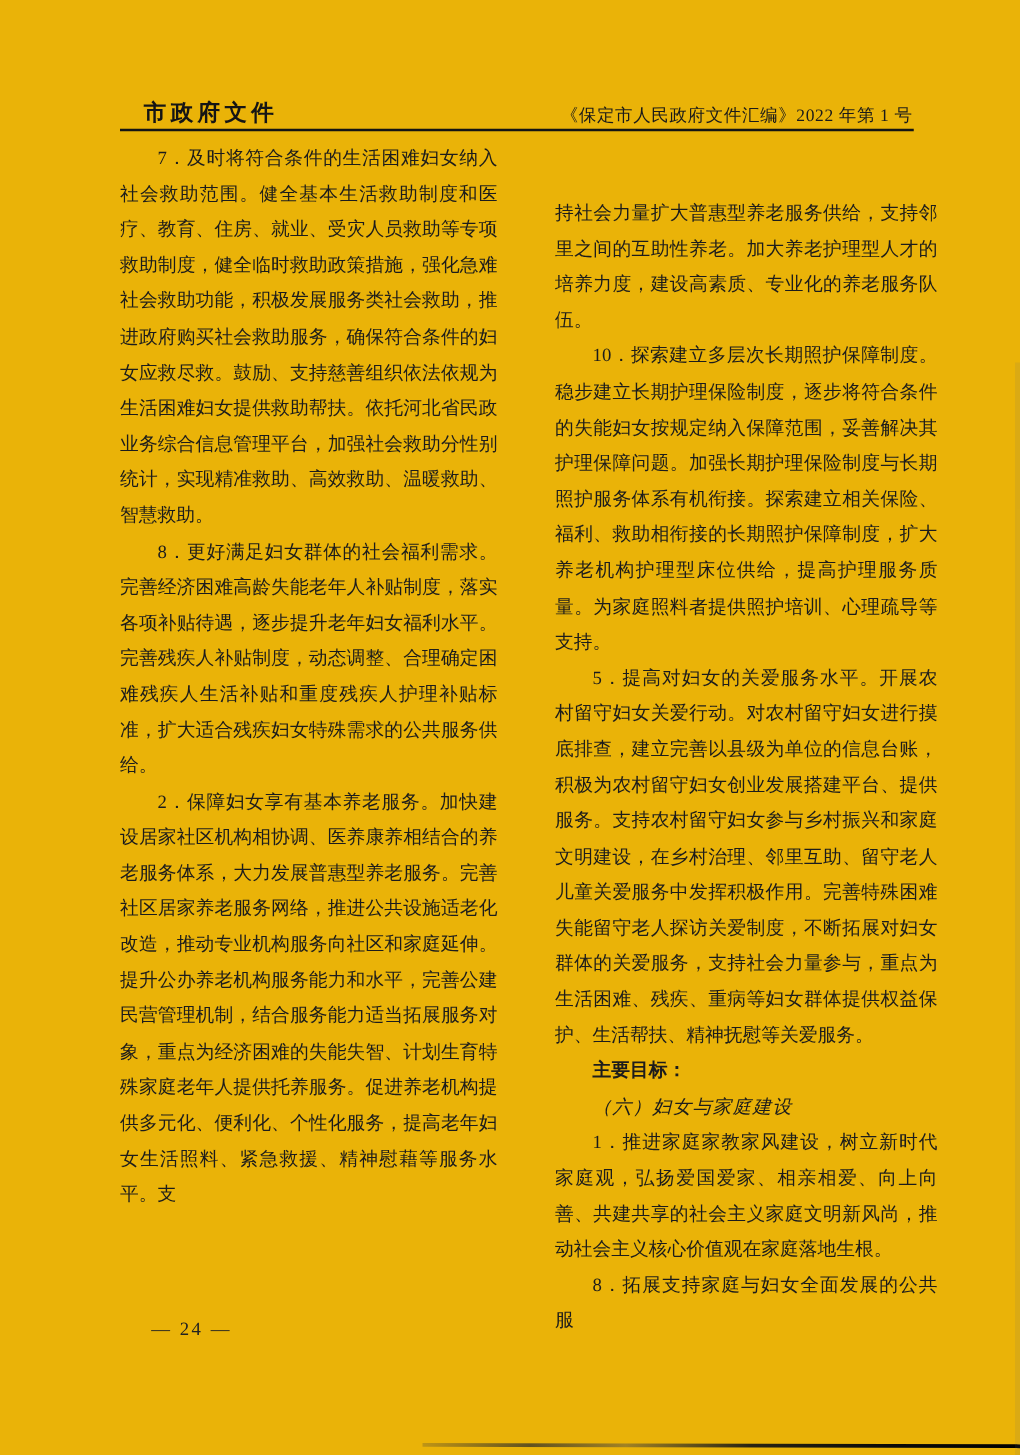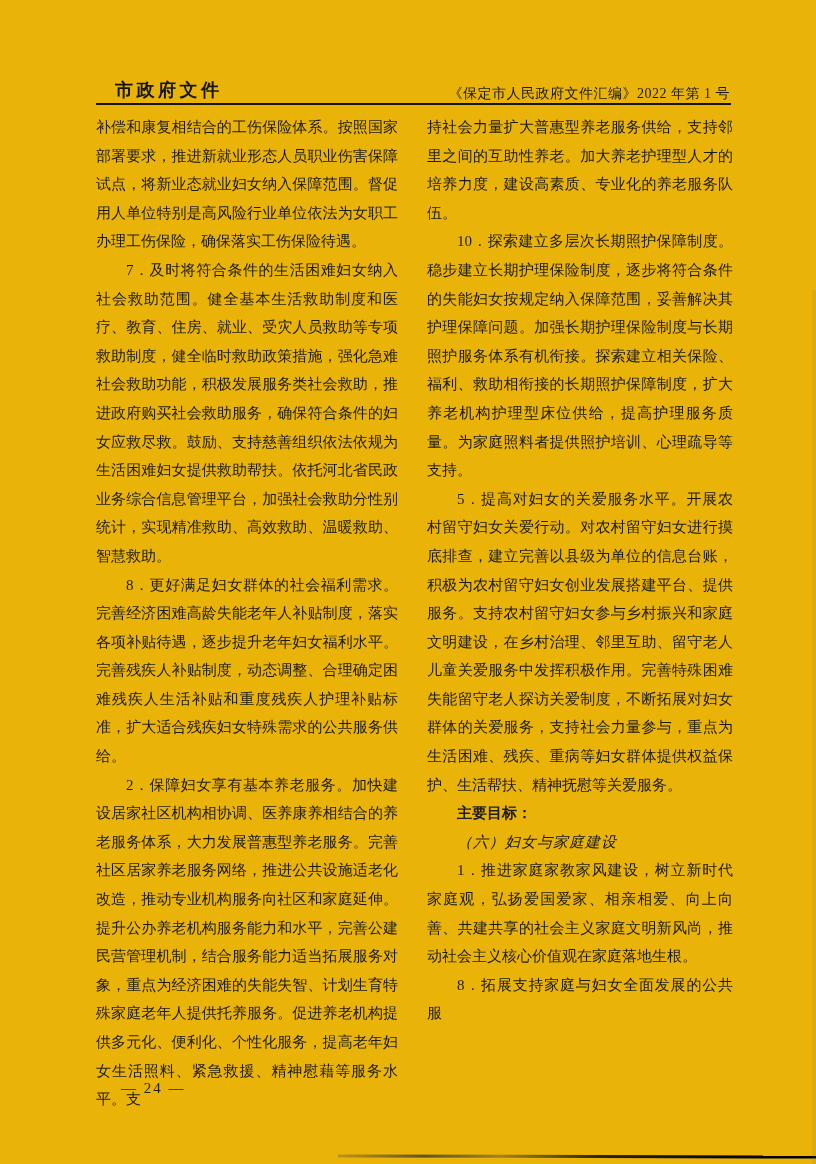--- a/index.html
+++ b/index.html
@@ -33,31 +33,30 @@
     width:635px;height:2px;background:#141414;
   }
   
   .col{
     position:absolute;top:113px;
     font-size:15px;line-height:28.6px;
     text-align:justify;
     color:#1c1c1c;
   }
   .col-left{left:96px;width:302px;}
-  .col-right{left:427px;width:306px;}
+  .col-right{left:444px;width:306px;margin-top:44px;}
   .para{margin:0;}
   .para.indent{text-indent:2em;}
   .para.kai{font-style:italic;letter-spacing:1px;}
   .para.hei{font-weight:600;}
   
   .page-num{
     position:absolute;left:121px;top:1053px;
     font-size:15px;line-height:22px;color:#222;
     letter-spacing:2px;
-    margin-top:24px;
   }
   
   .edge-bottom{
     position:absolute;left:338px;top:1155px;width:478px;height:3px;
     background:linear-gradient(90deg,
       rgba(60,60,60,.25) 0%, rgba(40,40,40,.7) 18%,
       rgba(70,70,70,.45) 34%, rgba(20,20,20,.9) 55%,
       #0a0a0a 78%, #000 100%);
     transform:rotate(0.12deg);
   }
@@ -71,21 +70,20 @@
 
 <div class="page">
 
   <div class="hdr-left">市政府文件</div>
 
   <div class="hdr-right">《保定市人民政府文件汇编》2022 年第 1 号</div>
 
   <div class="hdr-rule"></div>
 
   <div class="col col-left">
-      <p class="para">补偿和康复相结合的工伤保险体系。按照国家部署要求，推进新就业形态人员职业伤害保障试点，将新业态就业妇女纳入保障范围。督促用人单位特别是高风险行业单位依法为女职工办理工伤保险，确保落实工伤保险待遇。</p>
       <p class="para indent">7．及时将符合条件的生活困难妇女纳入社会救助范围。健全基本生活救助制度和医疗、教育、住房、就业、受灾人员救助等专项救助制度，健全临时救助政策措施，强化急难社会救助功能，积极发展服务类社会救助，推进政府购买社会救助服务，确保符合条件的妇女应救尽救。鼓励、支持慈善组织依法依规为生活困难妇女提供救助帮扶。依托河北省民政业务综合信息管理平台，加强社会救助分性别统计，实现精准救助、高效救助、温暖救助、智慧救助。</p>
       <p class="para indent">8．更好满足妇女群体的社会福利需求。完善经济困难高龄失能老年人补贴制度，落实各项补贴待遇，逐步提升老年妇女福利水平。完善残疾人补贴制度，动态调整、合理确定困难残疾人生活补贴和重度残疾人护理补贴标准，扩大适合残疾妇女特殊需求的公共服务供给。</p>
       <p class="para indent">2．保障妇女享有基本养老服务。加快建设居家社区机构相协调、医养康养相结合的养老服务体系，大力发展普惠型养老服务。完善社区居家养老服务网络，推进公共设施适老化改造，推动专业机构服务向社区和家庭延伸。提升公办养老机构服务能力和水平，完善公建民营管理机制，结合服务能力适当拓展服务对象，重点为经济困难的失能失智、计划生育特殊家庭老年人提供托养服务。促进养老机构提供多元化、便利化、个性化服务，提高老年妇女生活照料、紧急救援、精神慰藉等服务水平。支</p>
     </div>
 
   <div class="col col-right">
       <p class="para">持社会力量扩大普惠型养老服务供给，支持邻里之间的互助性养老。加大养老护理型人才的培养力度，建设高素质、专业化的养老服务队伍。</p>
       <p class="para indent">10．探索建立多层次长期照护保障制度。稳步建立长期护理保险制度，逐步将符合条件的失能妇女按规定纳入保障范围，妥善解决其护理保障问题。加强长期护理保险制度与长期照护服务体系有机衔接。探索建立相关保险、福利、救助相衔接的长期照护保障制度，扩大养老机构护理型床位供给，提高护理服务质量。为家庭照料者提供照护培训、心理疏导等支持。</p>
       <p class="para indent">5．提高对妇女的关爱服务水平。开展农村留守妇女关爱行动。对农村留守妇女进行摸底排查，建立完善以县级为单位的信息台账，积极为农村留守妇女创业发展搭建平台、提供服务。支持农村留守妇女参与乡村振兴和家庭文明建设，在乡村治理、邻里互助、留守老人儿童关爱服务中发挥积极作用。完善特殊困难失能留守老人探访关爱制度，不断拓展对妇女群体的关爱服务，支持社会力量参与，重点为生活困难、残疾、重病等妇女群体提供权益保护、生活帮扶、精神抚慰等关爱服务。</p>
       <p class="para indent hei">主要目标：</p>

